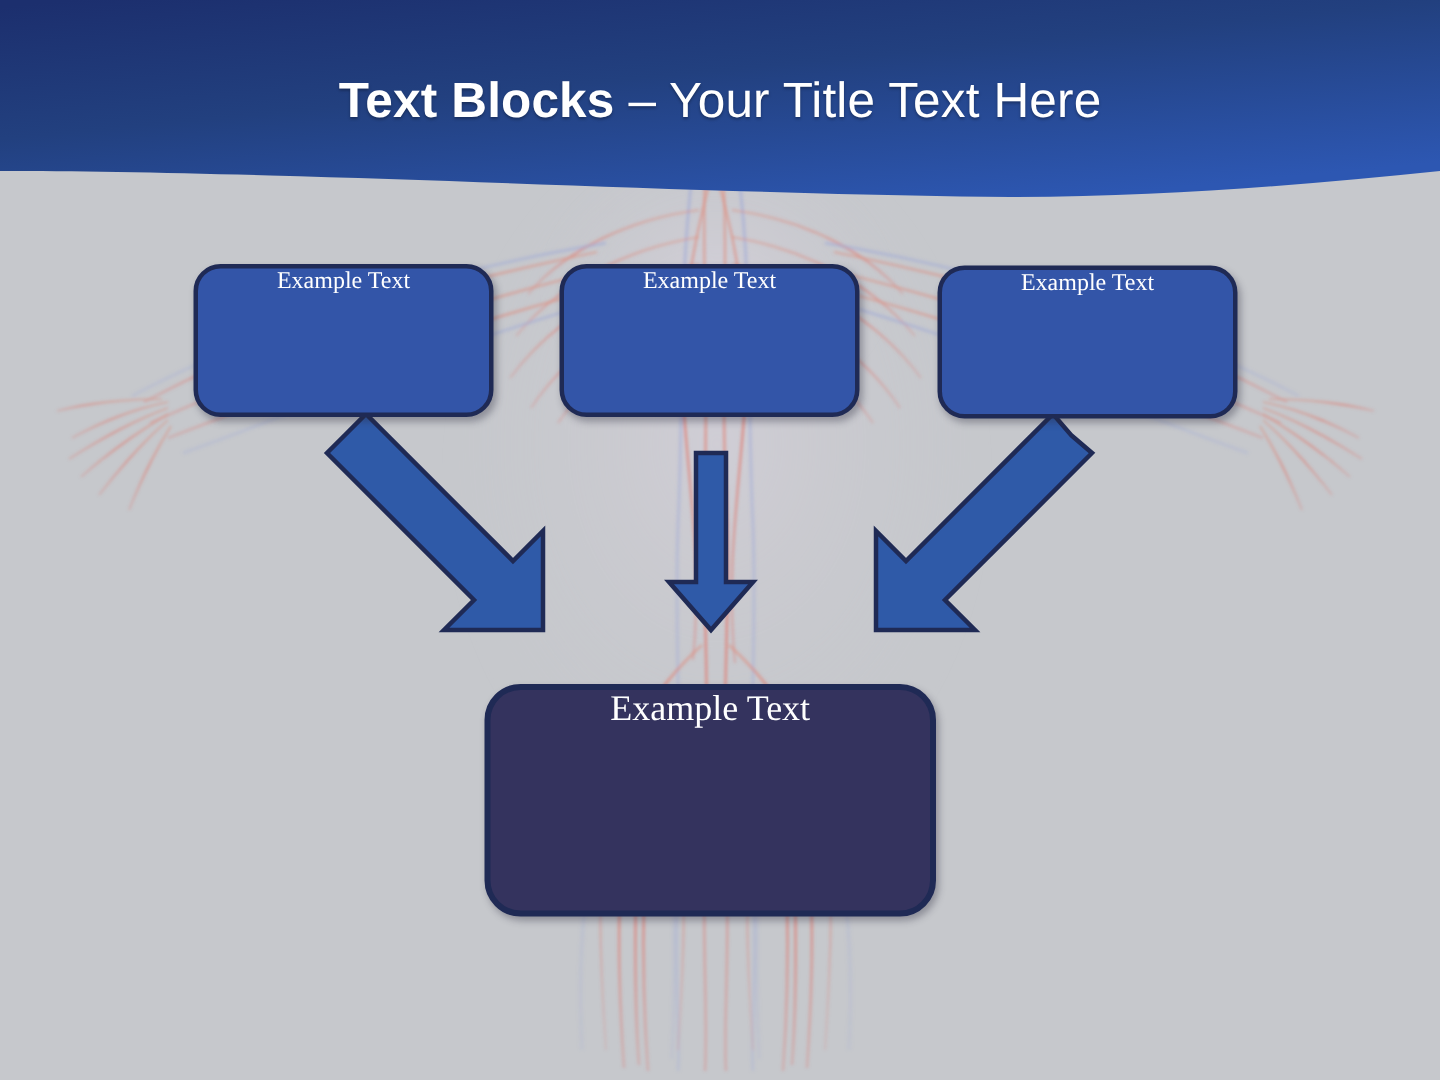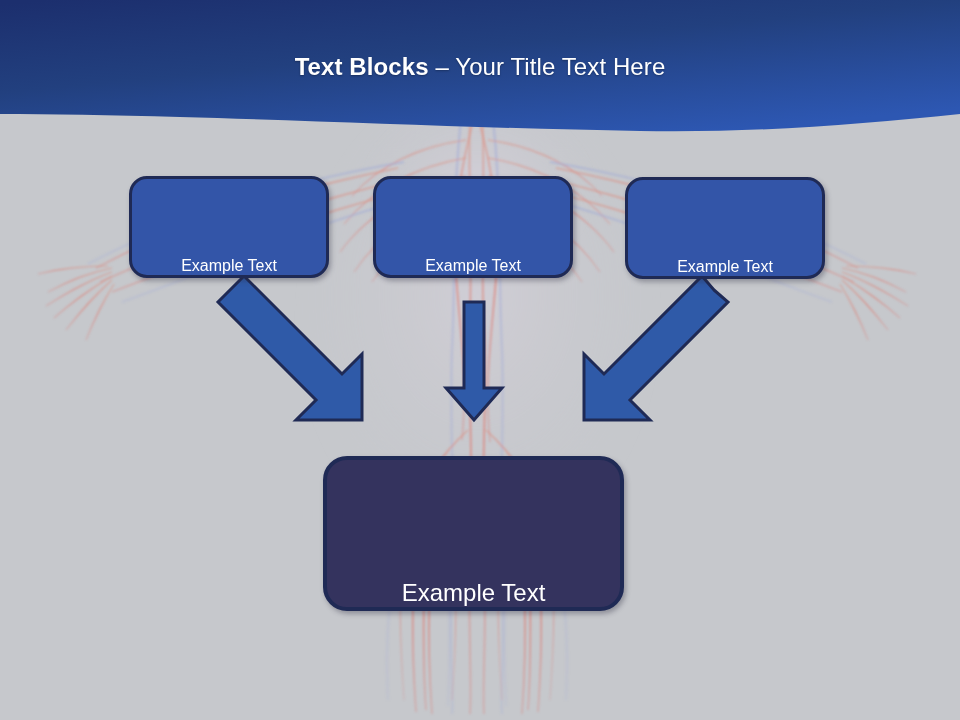--- a/index.html
+++ b/index.html
@@ -34,41 +34,42 @@
     height: 140px;
     pointer-events: none;
   }
   #title {
     position: absolute;
     top: 48px;
     left: 0;
     width: 960px;
     text-align: center;
     color: #ffffff;
-    font-size: 24px;
+    font-size: 33px;
     letter-spacing: 0.1px;
     line-height: 38px;
     white-space: nowrap;
     text-shadow: 0 1px 2px rgba(0,0,0,0.30);
   }
   #title .strong { font-weight: bold; }
   #title .light  { font-weight: normal; }
 
   
   .block {
     position: absolute;
     box-sizing: border-box;
     display: flex;
-    align-items: flex-end;
+    align-items: flex-start;
     justify-content: center;
     border-radius: 18px;
     border: 3px solid #1f2a55;
     color: #ffffff;
     text-align: center;
     box-shadow: 2px 3px 5px rgba(40,40,60,0.35);
+    font-family: Liberation Serif, serif;
   }
   .block.top {
     width: 200px;
     height: 102px;
     background: #3355a8;
     font-size: 16px;
   }
   .block.bottom {
     width: 301px;
     height: 155px;

